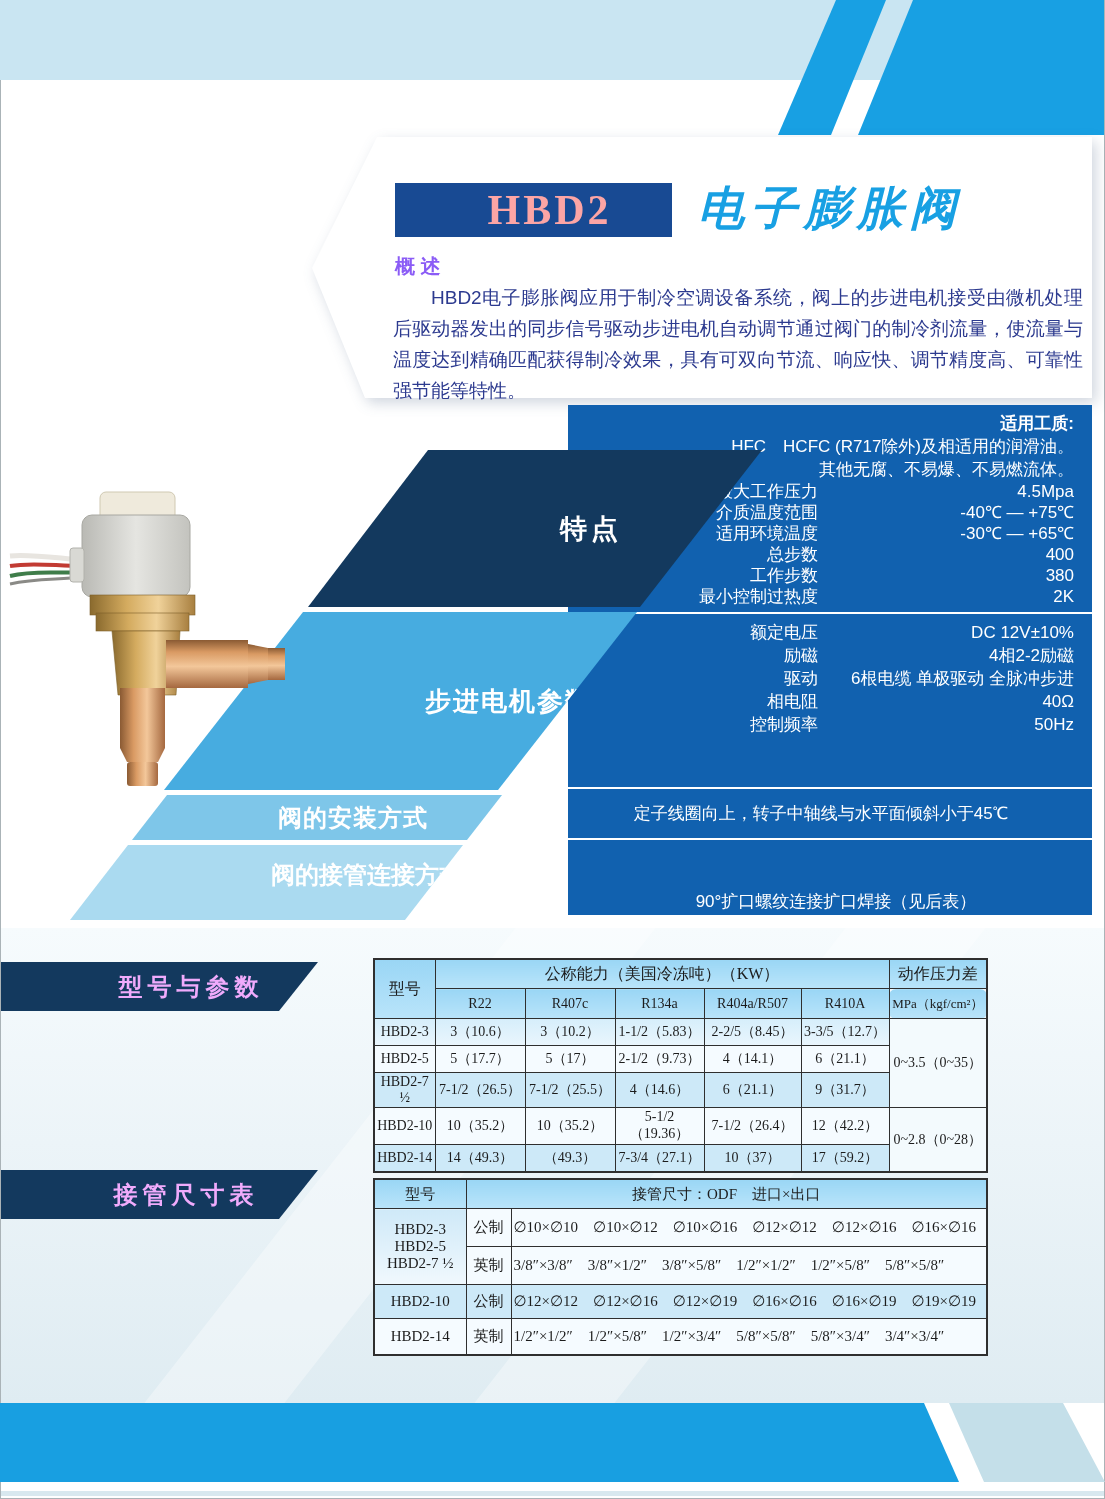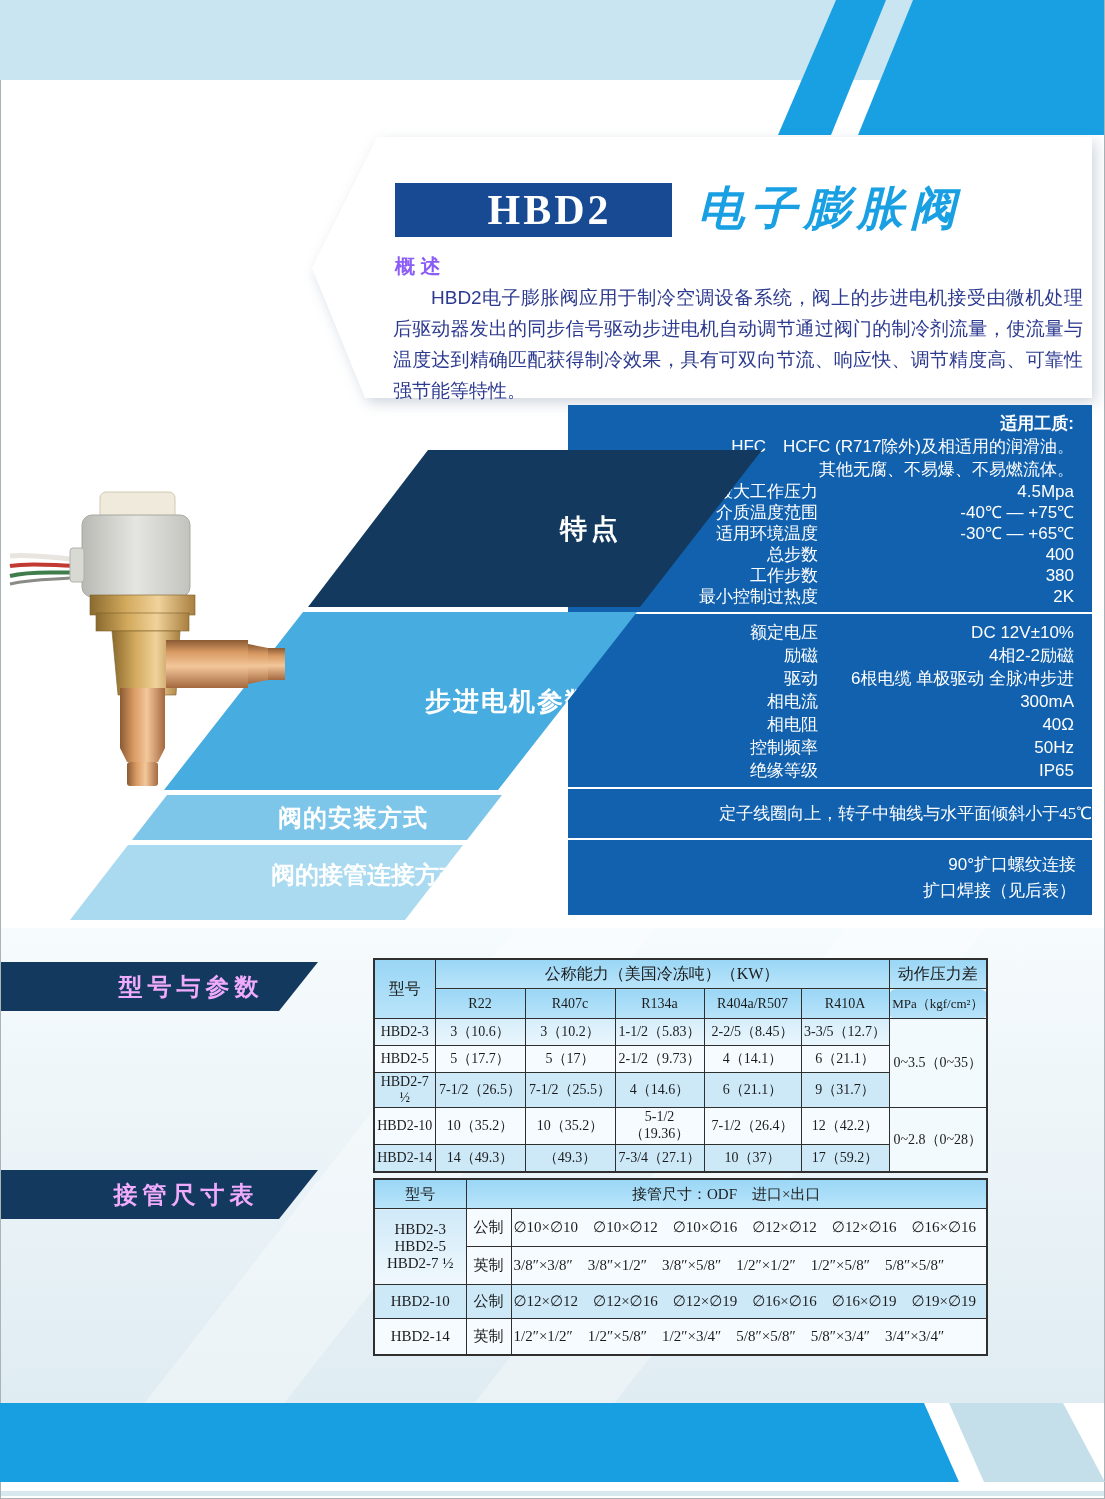--- a/index.html
+++ b/index.html
@@ -26,41 +26,41 @@
   .top-stripe-thin{left:778px;top:0;width:115px;height:135px;background:#18a0e3;
     clip-path:polygon(58px 0,108px 0,53px 135px,0 135px);}
   
   .chevron-wrap{left:0;top:0;width:1105px;height:1499px;pointer-events:none;
     filter:drop-shadow(4px 5px 7px rgba(40,70,110,.22));}
   .chevron{position:absolute;inset:0;background:#ffffff;
     clip-path:polygon(377px 137px,1092px 137px,1092px 398px,365px 398px,312px 268px);}
   
   .hbd2-box{left:395px;top:183px;width:277px;height:54px;background:#184a93;
     display:flex;align-items:center;justify-content:center;}
-  .hbd2-box span{color:#ffffff;font-family:"Liberation Serif",serif;font-weight:bold;
+  .hbd2-box span{color:#fca5a5;font-family:"Liberation Serif",serif;font-weight:bold;
     font-size:42px;letter-spacing:3px;margin-left:32px;}
   .product-name{left:698px;top:176px;width:360px;height:66px;display:flex;align-items:center;
     color:#18a0e3;font-size:46px;font-weight:900;font-style:italic;letter-spacing:7px;}
   .ov-title{left:395px;top:253px;font-size:20px;color:#8b5cf6;font-weight:600;}
   .ov-text{left:393px;top:282px;width:690px;font-size:19px;line-height:31px;color:#2c3a8f;
     font-weight:500;text-align:justify;text-indent:2em;}
   
   .panel{left:568px;top:405px;width:524px;height:510px;background:#1161af;color:#fff;}
   .panel .divider{position:absolute;left:0;width:100%;height:2px;background:#fff;}
   .sec{position:absolute;left:0;width:100%;box-sizing:border-box;}
   .sec1{top:0;height:207px;padding:7px 18px 0 0;}
   .sec1 .hline{text-align:right;font-size:17px;line-height:23px;font-weight:600;}
   .srow{display:flex;line-height:21px;font-size:17px;}
   .srow .lbl{flex:0 0 250px;text-align:right;}
   .srow .val{flex:1;text-align:right;}
   .sec2{top:209px;height:176px;padding:7px 18px 0 0;}
   .sec2 .srow{line-height:23px;}
-  .sec3{top:384px;height:49px;display:flex;align-items:center;justify-content:flex-end;
-    font-size:17px;font-family:Liberation Serif, serif;}
-  .sec4{top:435px;height:75px;display:flex;flex-direction:column;justify-content:center;
+  .sec3{top:384px;height:49px;display:flex;align-items:center;justify-content:center;
+    padding-right:18px;font-size:17px;}
+  .sec4{top:435px;height:75px;display:flex;flex-direction:row;justify-content:center;
     align-items:flex-end;padding-right:16px;font-size:17px;line-height:26px;padding-left:28px;}
   
   .band{display:flex;align-items:center;justify-content:flex-end;color:#fff;font-weight:bold;}
   .band-features{left:308px;top:450px;width:454px;height:157px;background:#13395e;
     clip-path:polygon(120px 0,454px 0,332px 157px,0 157px);
     font-size:27px;letter-spacing:4px;padding-right:140px;box-sizing:border-box;}
   .band-stepper{left:164px;top:612px;width:473px;height:178px;background:#47ace0;
     clip-path:polygon(139px 0,473px 0,334px 178px,0 178px);
     font-size:26px;letter-spacing:2px;padding-right:44px;box-sizing:border-box;}
   .band-install{left:132px;top:795px;width:370px;height:45px;background:#7ec6e9;
@@ -162,34 +162,26 @@
         </div>
       <div class="srow">
           <span class="lbl">励磁</span>
           <span class="val">4相2-2励磁</span>
         </div>
       <div class="srow">
           <span class="lbl">驱动</span>
           <span class="val">6根电缆 单极驱动 全脉冲步进</span>
         </div>
       <div class="srow">
-          <span class="lbl">相电流</span>
-          <span class="val">300mA</span>
-        </div>
-      <div class="srow">
           <span class="lbl">相电阻</span>
           <span class="val">40Ω</span>
         </div>
       <div class="srow">
           <span class="lbl">控制频率</span>
           <span class="val">50Hz</span>
-        </div>
-      <div class="srow">
-          <span class="lbl">绝缘等级</span>
-          <span class="val">IP65</span>
         </div>
     </div>
     <div class="divider" style="top:382px;"></div>
     <div class="sec sec3">
       <span>定子线圈向上，转子中轴线与水平面倾斜小于45℃</span>
     </div>
     <div class="divider" style="top:433px;"></div>
     <div class="sec sec4">
       <span>90°扩口螺纹连接</span>
       <span>扩口焊接（见后表）</span>

